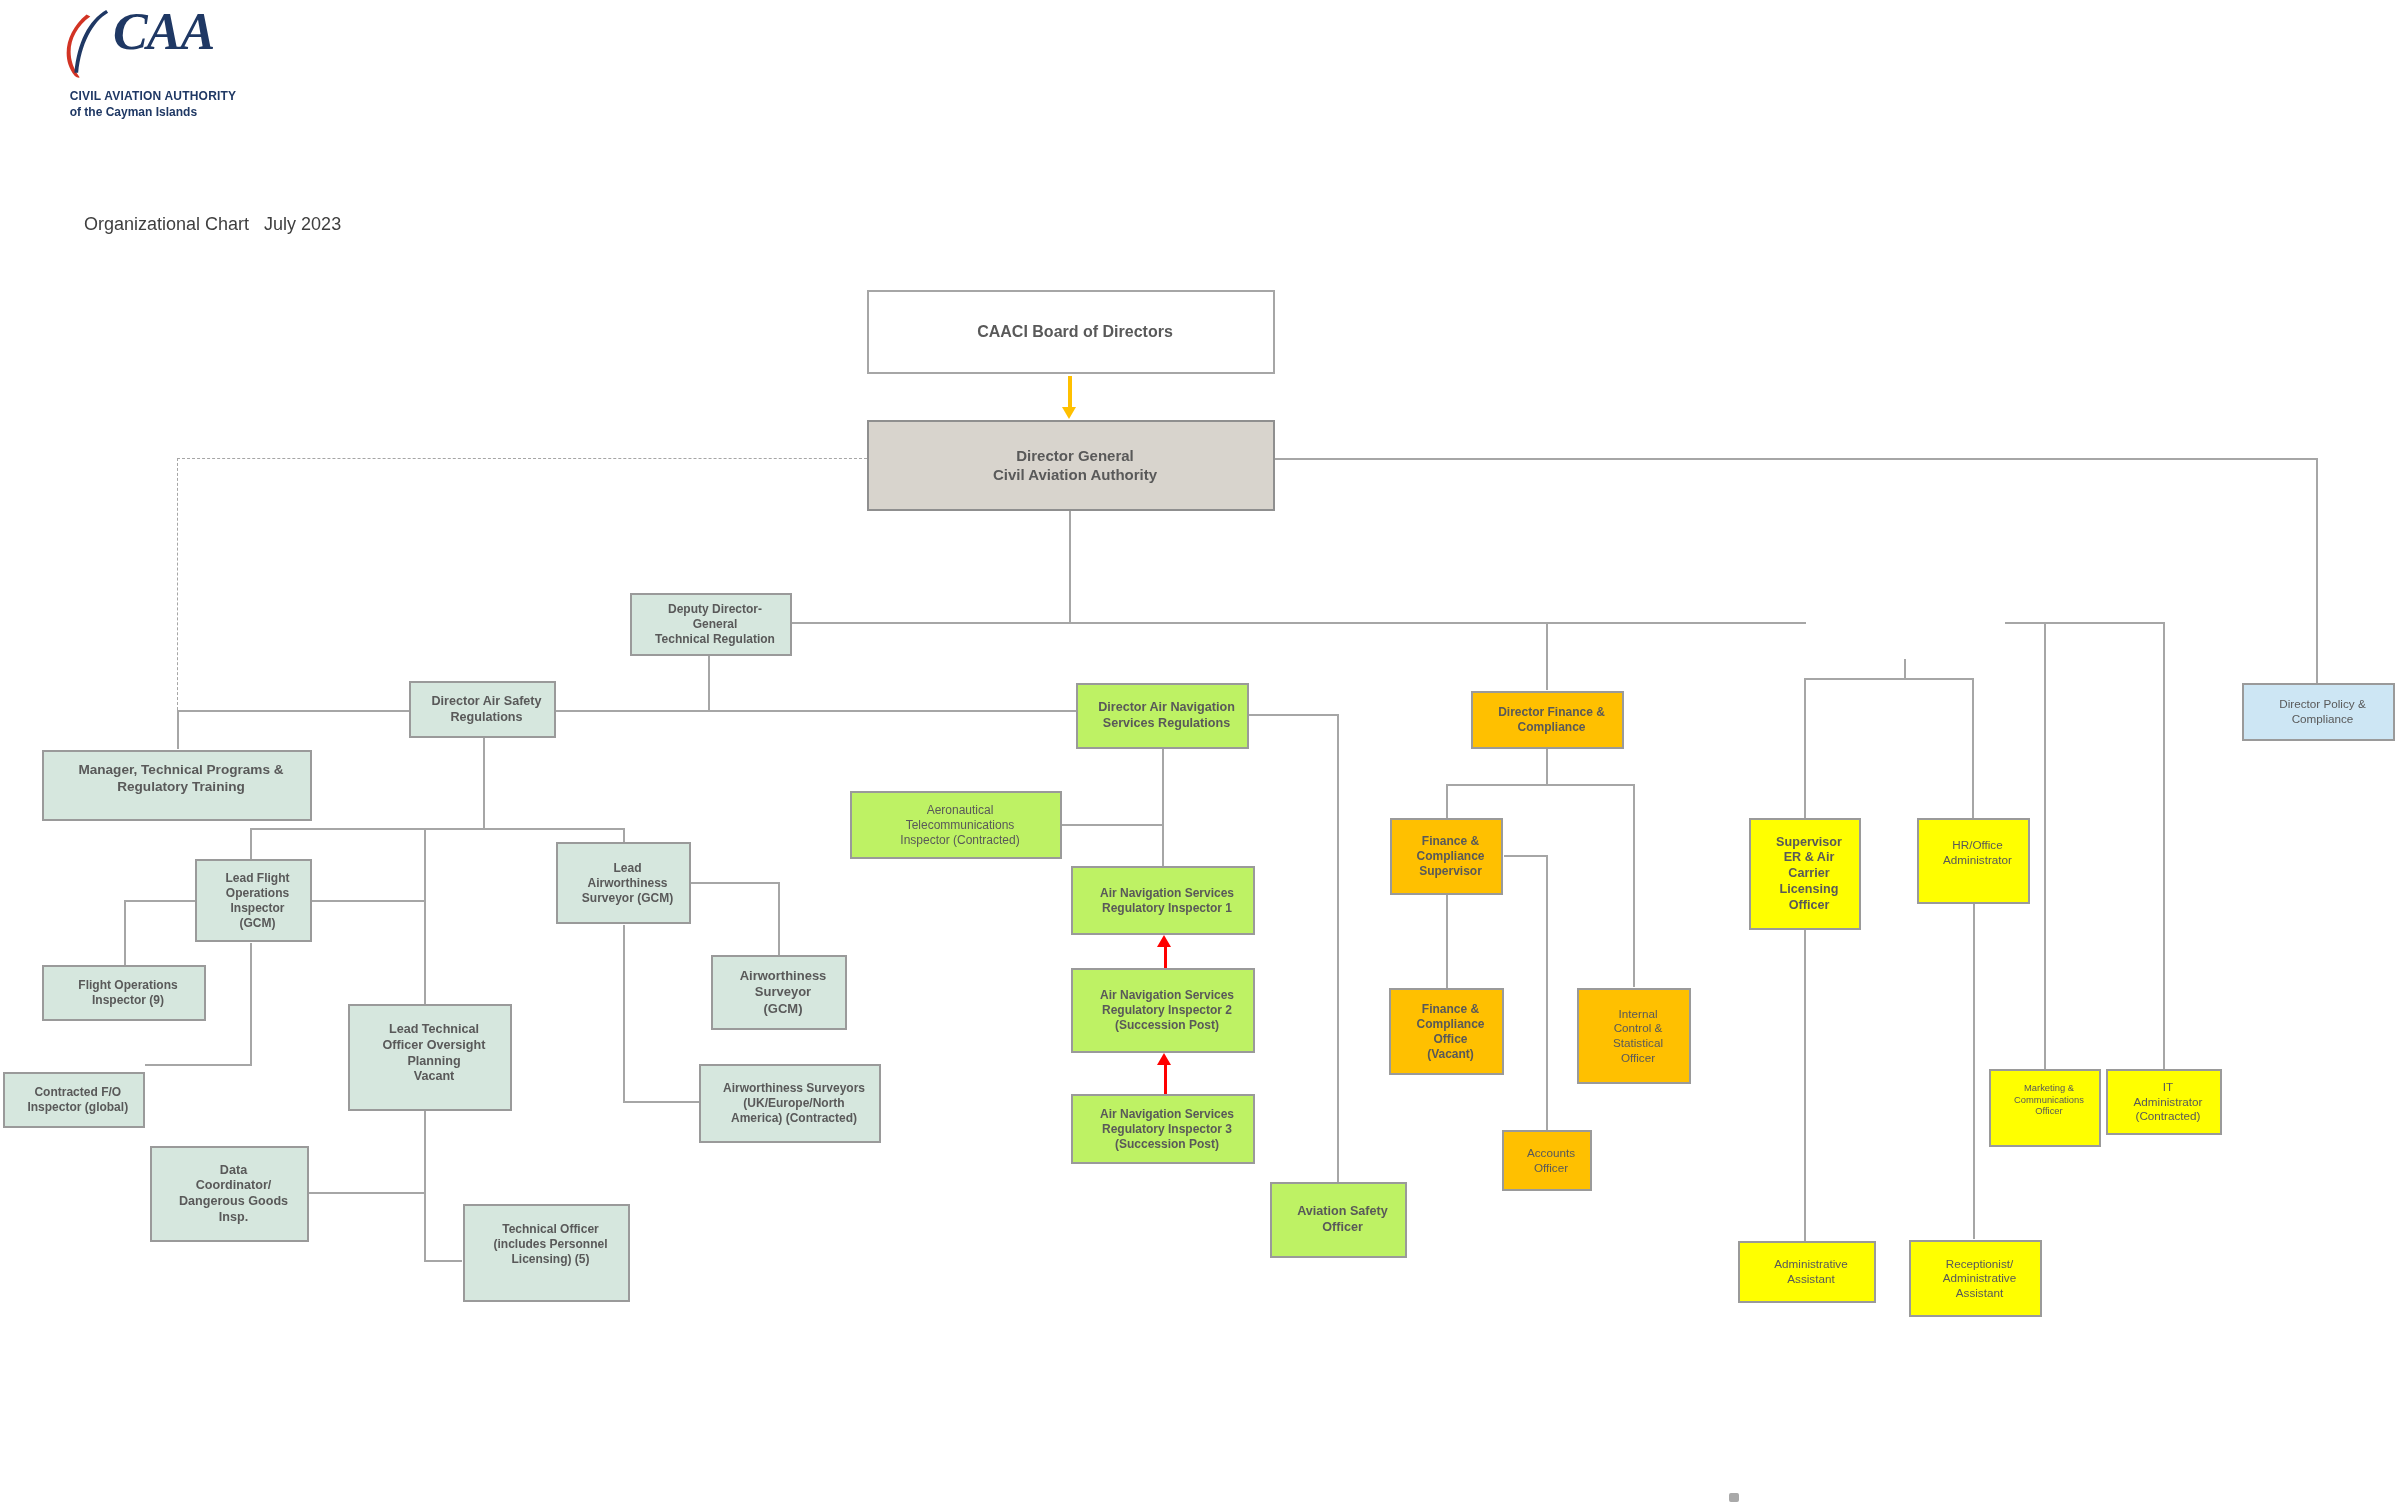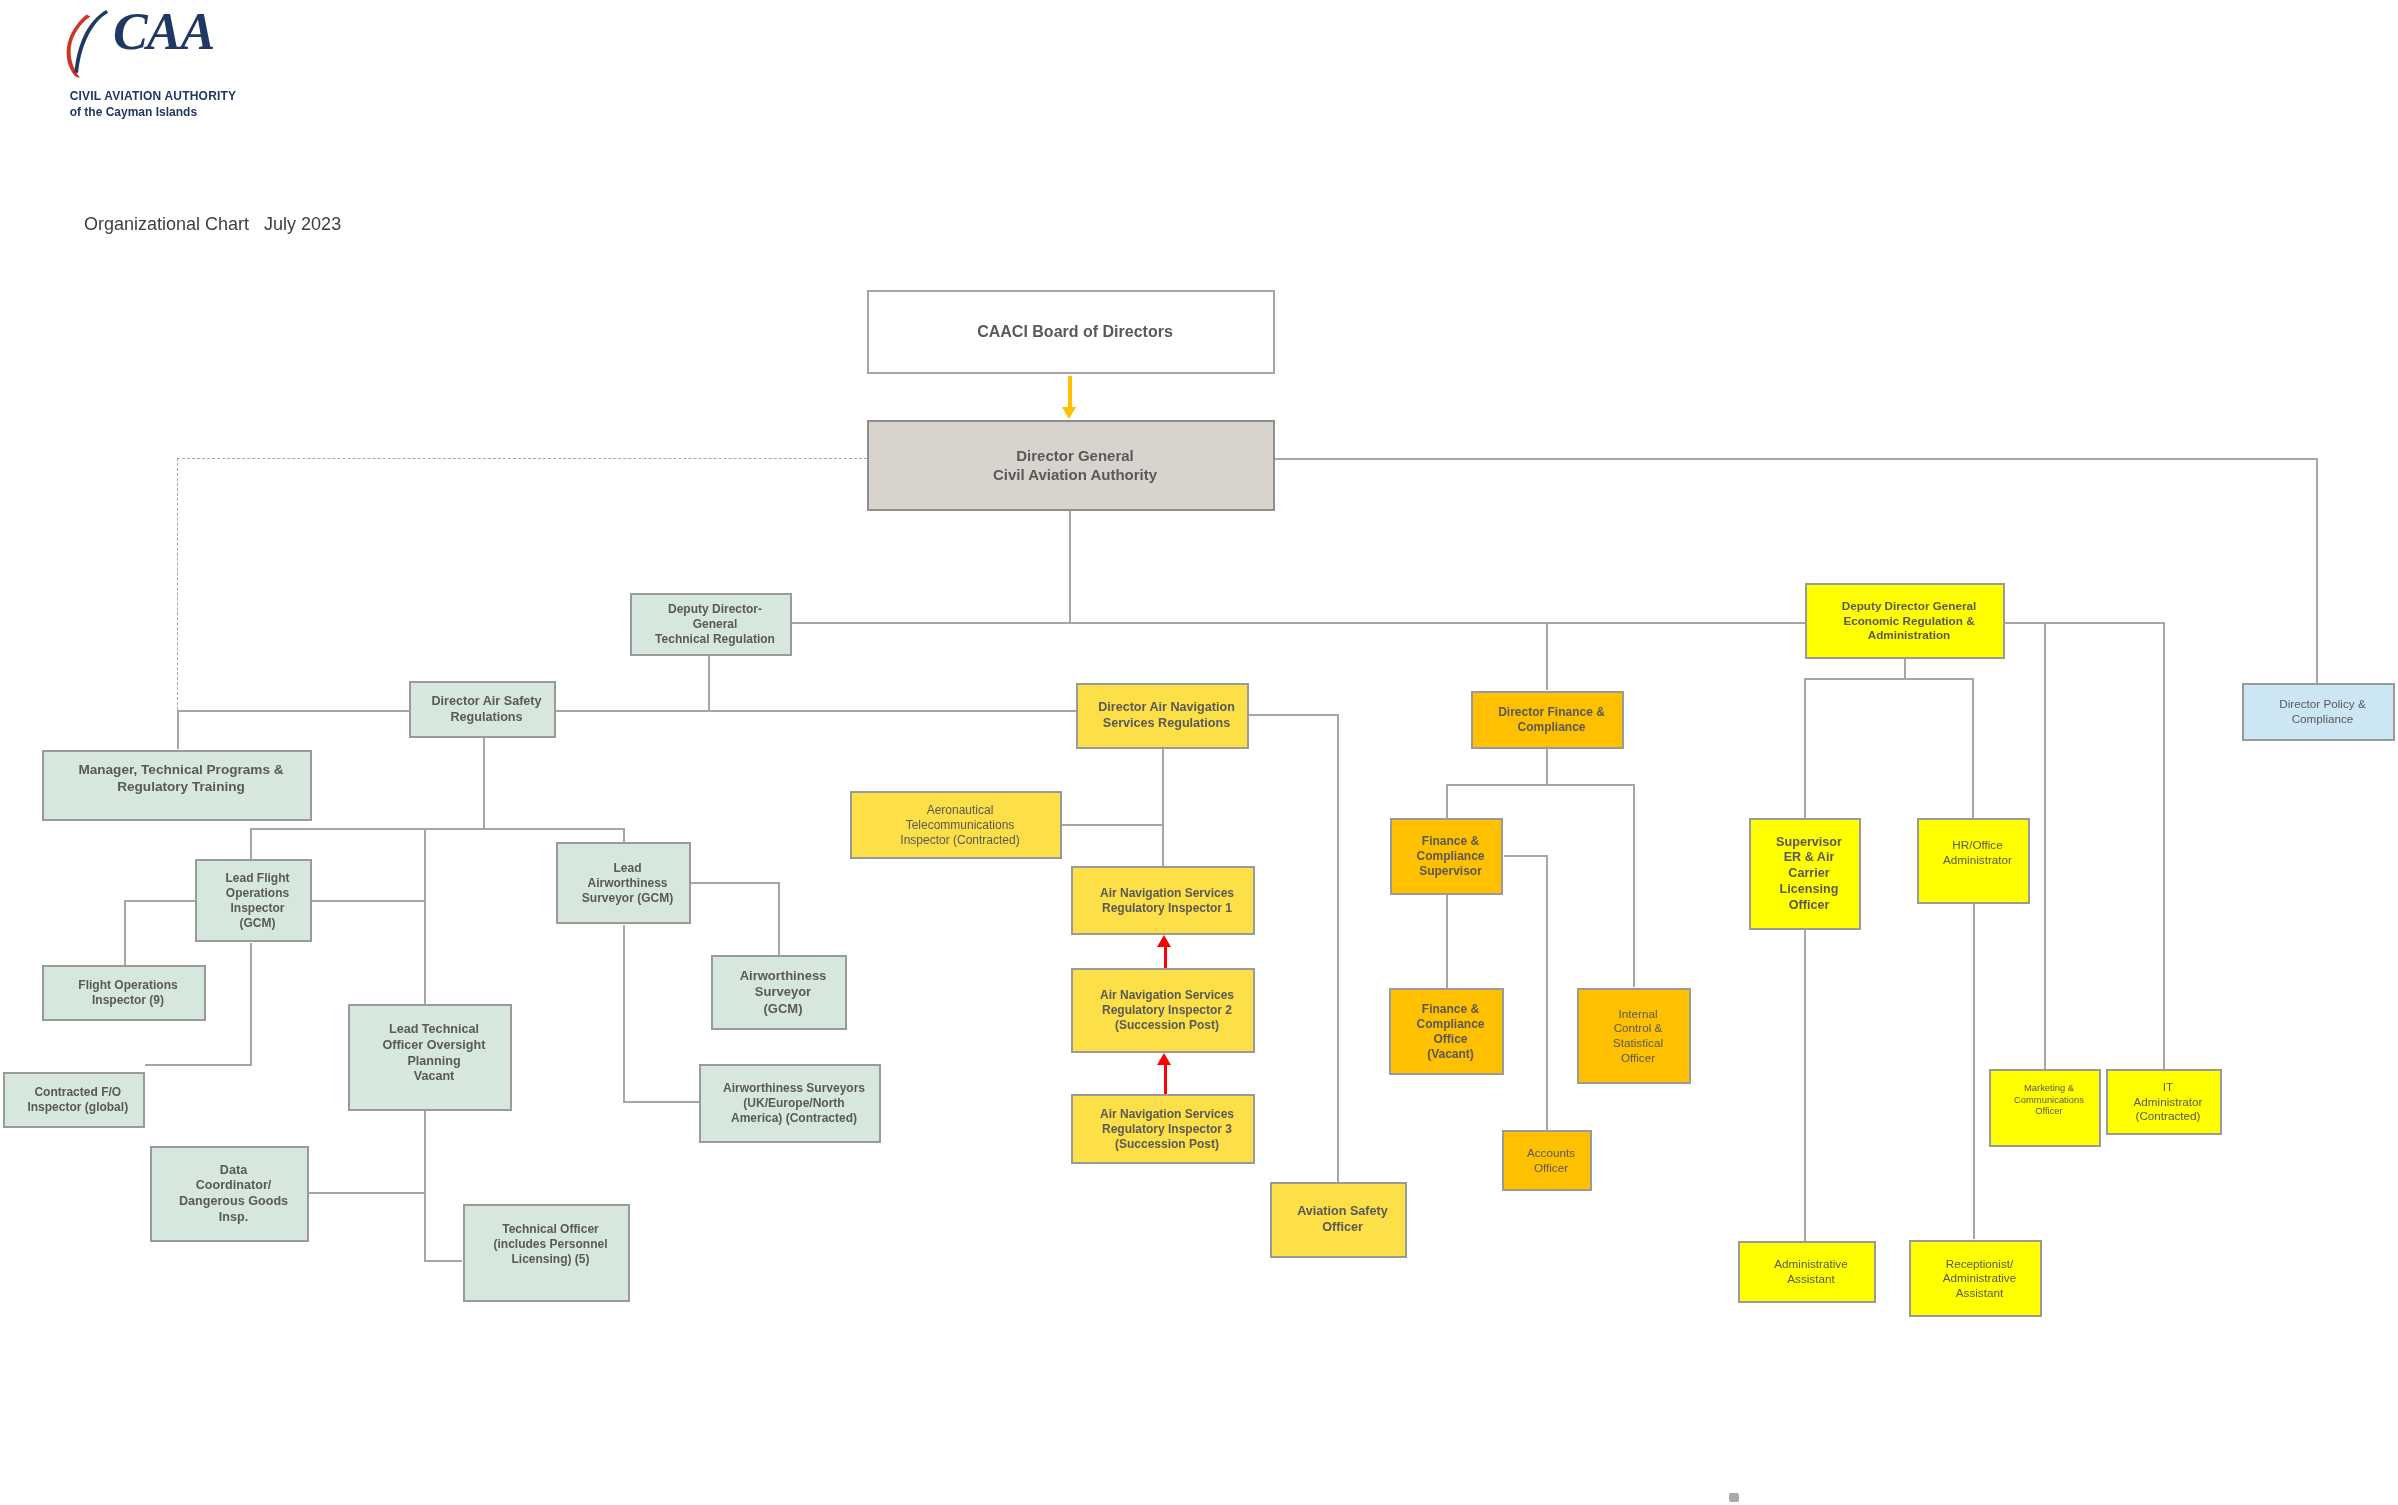--- a/index.html
+++ b/index.html
@@ -20,21 +20,21 @@
 
   
   .node{position:absolute;z-index:2;border:2.8px solid #9a9a9a;box-sizing:border-box;
         display:flex;align-items:center;justify-content:center;text-align:center;
         color:#595959;line-height:1.25;}
   .node .lbl{white-space:pre-line;display:block;width:100%;padding-left:8px;}
   .b{font-weight:bold;}
   .teal{background:#d6e7de;}
   .graybox{background:#d8d4cd;border-color:#8f8f8f;}
   .whitebox{background:#ffffff;border-color:#a6a6a6;}
-  .lav{background:#fde047;}
+  .lav{background:#bef264;}
   .orange{background:#ffc000;}
   .yellow{background:#ffff00;}
   .blue{background:#cde6f4;}
   .pb18{padding-bottom:17px;}
 
   
   .logo{position:absolute;left:66px;top:7.5px;width:206px;height:117px;z-index:3;}
   .logo .caa{position:absolute;left:47px;top:-5.6px;font-family:"Liberation Serif", serif;
              font-style:italic;font-weight:bold;font-size:52px;color:#1f3864;letter-spacing:-0.9px;}
   .logo .l1{position:absolute;left:3.7px;top:81px;font-size:12px;font-weight:bold;color:#1f3864;letter-spacing:0.2px;white-space:pre;}
@@ -252,25 +252,20 @@
 Control &amp;
 Statistical
 Officer</span>
     </div>
 
   <div class="node orange" style="left:1502px;top:1130px;width:90px;height:61px;font-size:11.7px;">
     <span class="lbl">Accounts
 Officer</span>
     </div>
 
-  <div class="node yellow b" style="left:1805px;top:583px;width:200px;height:76px;font-size:11.7px;">
-    <span class="lbl">Deputy Director General
-Economic Regulation &amp;
-Administration</span>
-    </div>
 
   <div class="node yellow b" style="left:1749px;top:818px;width:112px;height:112px;font-size:12.6px;">
     <span class="lbl">Supervisor
 ER &amp; Air
 Carrier
 Licensing
 Officer</span>
     </div>
 
   <div class="node yellow pb18" style="left:1917px;top:818px;width:113px;height:86px;font-size:11.7px;">

